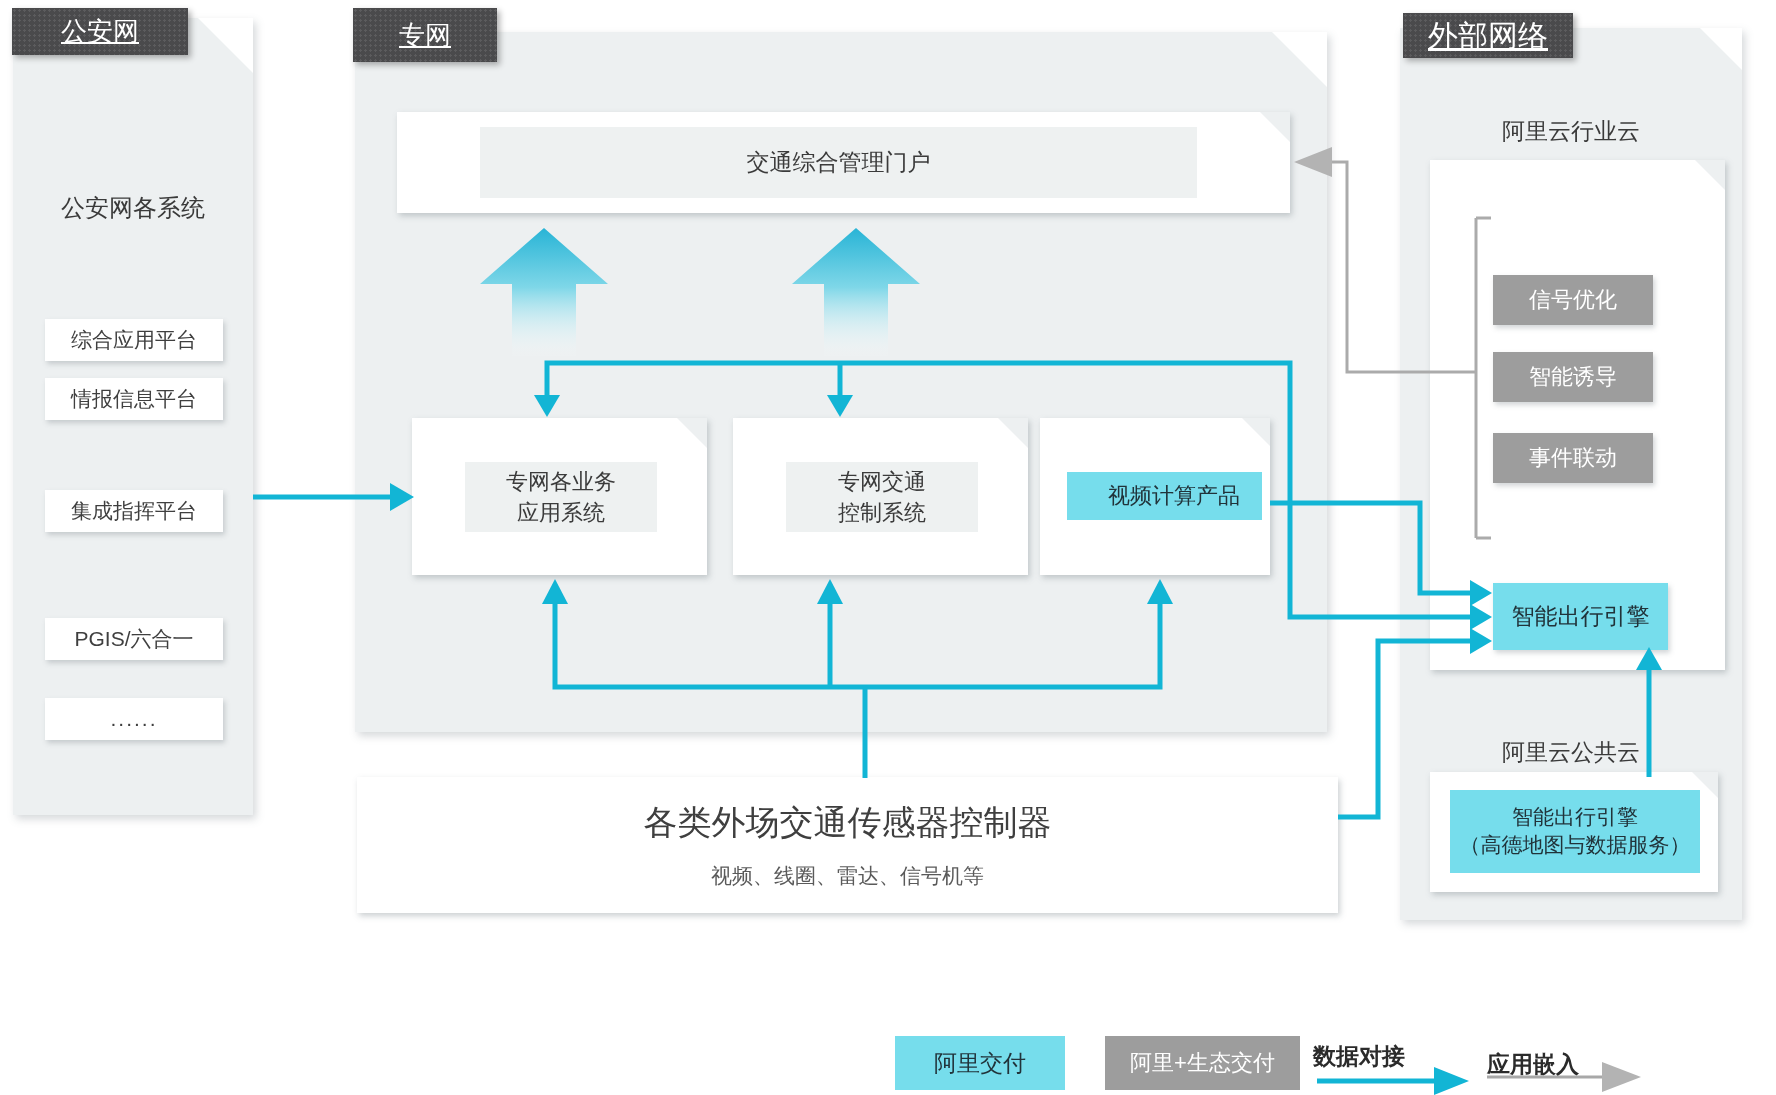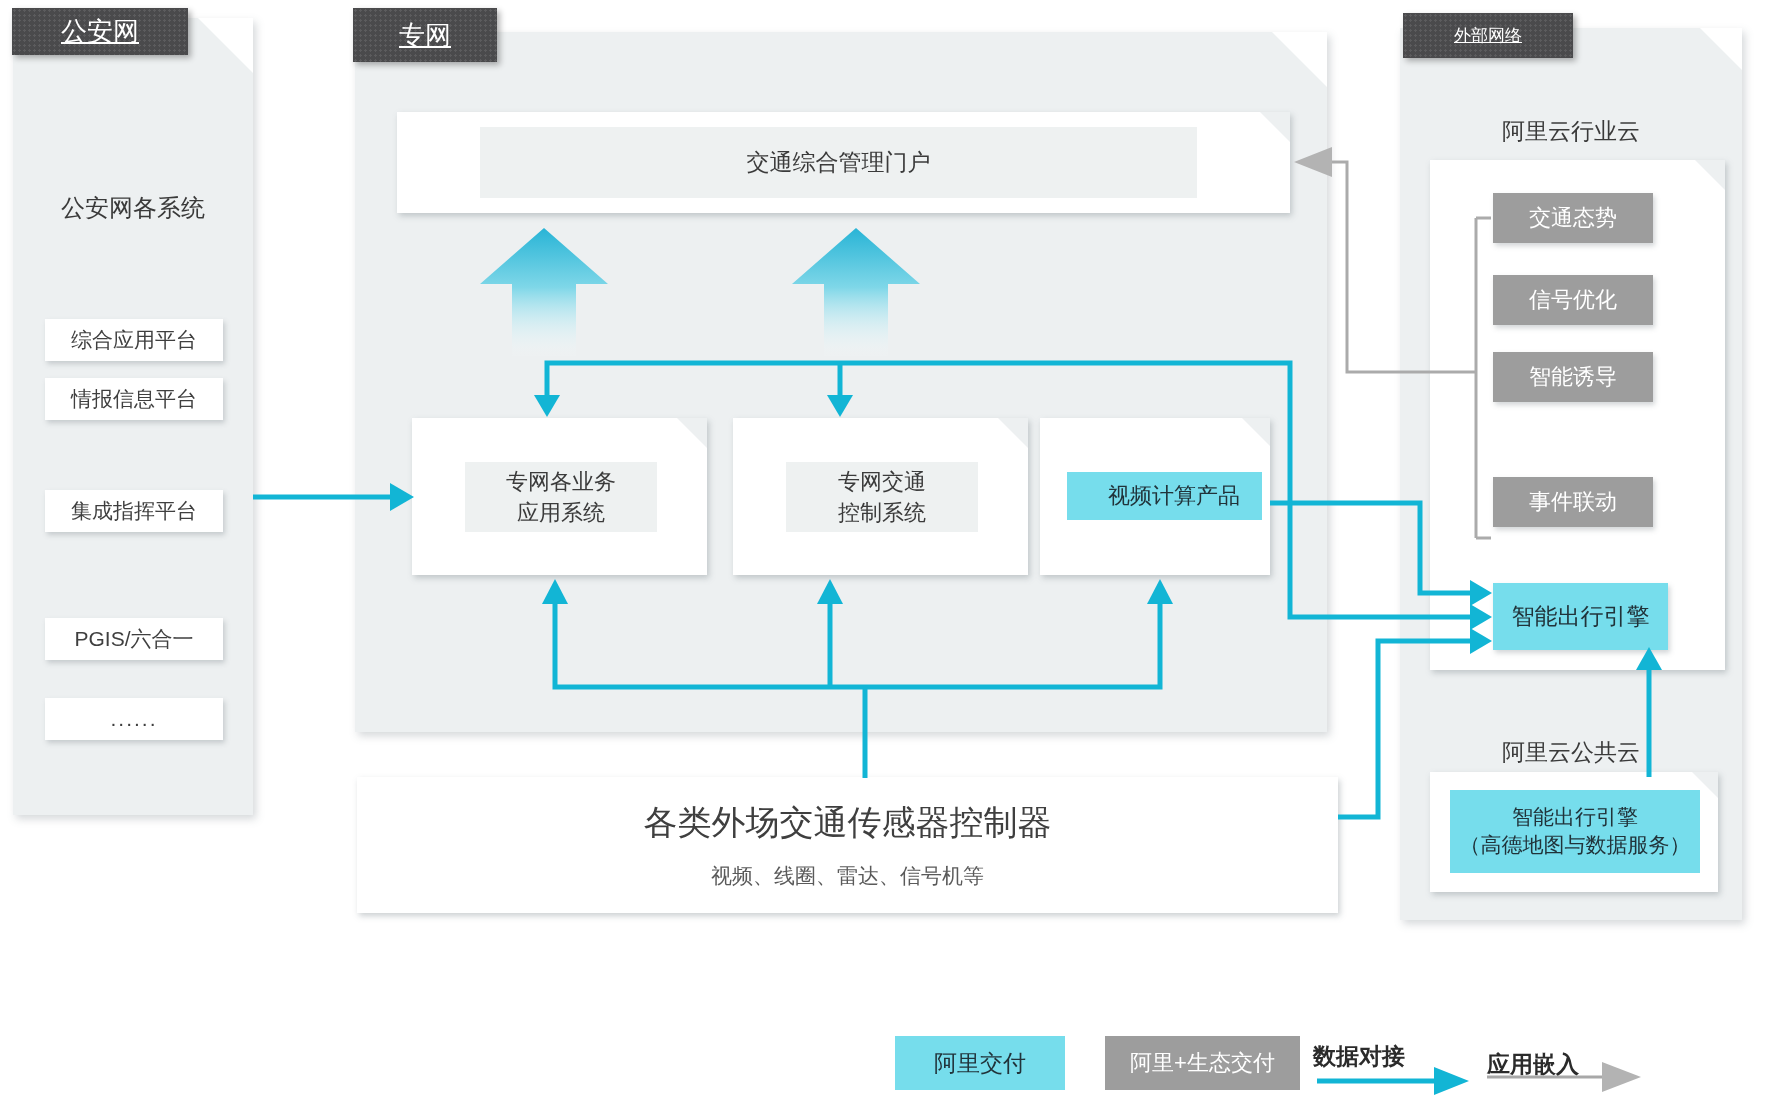--- a/index.html
+++ b/index.html
@@ -57,21 +57,21 @@
 <div class="stage">
 
   <div class="panel" style="left:13px;top:18px;width:240px;height:797px;--fold:55px;--foldbg:#fff;"></div>
 
   <div class="panel" style="left:355px;top:32px;width:972px;height:700px;--fold:55px;--foldbg:#fff;"></div>
 
   <div class="panel" style="left:1400px;top:28px;width:342px;height:892px;--fold:42px;--foldbg:#fff;"></div>
 
   <div class="tab" style="left:12px;top:8px;width:176px;height:47px;font-size:26px;line-height:47px;">公安网</div>
   <div class="tab" style="left:353px;top:8px;width:144px;height:54px;font-size:26px;line-height:54px;">专网</div>
-  <div class="tab" style="left:1403px;top:13px;width:170px;height:45px;font-size:17px;line-height:45px;text-align:center;">外部网络</div>
+  <div class="tab" style="left:1403px;top:13px;width:170px;height:45px;font-size:30px;line-height:45px;text-align:center;">外部网络</div>
 
   <div class="sec-label" style="left:13px;top:192px;width:240px;font-size:24px;">公安网各系统</div>
 
   <div class="small-box" style="top:272px;margin-top:47px;">综合应用平台</div>
   <div class="small-box" style="top:378px;">情报信息平台</div>
   <div class="small-box" style="top:490px;">集成指挥平台</div>
   <div class="small-box" style="top:618px;">PGIS/六合一</div>
   <div class="small-box" style="top:698px;letter-spacing:2px;">......</div>
 
   <div class="card" style="left:397px;top:112px;width:893px;height:101px;--fold:30px;--foldbg:#edf0f1;"></div>
@@ -93,24 +93,23 @@
   <div class="cyan-box" style="left:1067px;top:472px;width:176px;height:48px;font-size:22px;line-height:48px;padding-left:19px;">视频计算产品</div>
 
   <div class="card" style="left:357px;top:777px;width:981px;height:136px;--fold:28px;--foldbg:#ffffff;"></div>
   <div class="sec-label" style="left:357px;top:800px;width:981px;font-size:34px;color:#3f3f3f;">各类外场交通传感器控制器</div>
   <div class="sec-label" style="left:357px;top:862px;width:981px;font-size:21px;color:#5a5a5a;">视频、线圈、雷达、信号机等</div>
 
   <div class="sec-label" style="left:1400px;top:116px;width:342px;font-size:23px;">阿里云行业云</div>
 
   <div class="card" style="left:1430px;top:160px;width:295px;height:510px;--fold:30px;--foldbg:#edf0f1;"></div>
 
-  <div class="gray-box" style="top:193px;">交通态势</div>
   <div class="gray-box" style="top:275px;">信号优化</div>
   <div class="gray-box" style="top:352px;">智能诱导</div>
-  <div class="gray-box" style="top:433px;margin-top:44px;">事件联动</div>
+  <div class="gray-box" style="top:433px;">事件联动</div>
 
   <div class="cyan-box" style="left:1493px;top:583px;width:175px;height:67px;font-size:23px;line-height:67px;box-shadow:2px 3px 5px rgba(110,120,125,.30);">智能出行引擎</div>
 
   <div class="sec-label" style="left:1400px;top:737px;width:342px;font-size:23px;">阿里云公共云</div>
 
   <div class="card" style="left:1430px;top:772px;width:288px;height:120px;--fold:26px;--foldbg:#edf0f1;"></div>
   <div class="cyan-box" style="left:1450px;top:790px;width:250px;height:83px;font-size:21px;line-height:28px;padding-top:13px;box-sizing:border-box;">
     <span>智能出行引擎</span><br>
     <span>（高德地图与数据服务）</span>
   </div>

